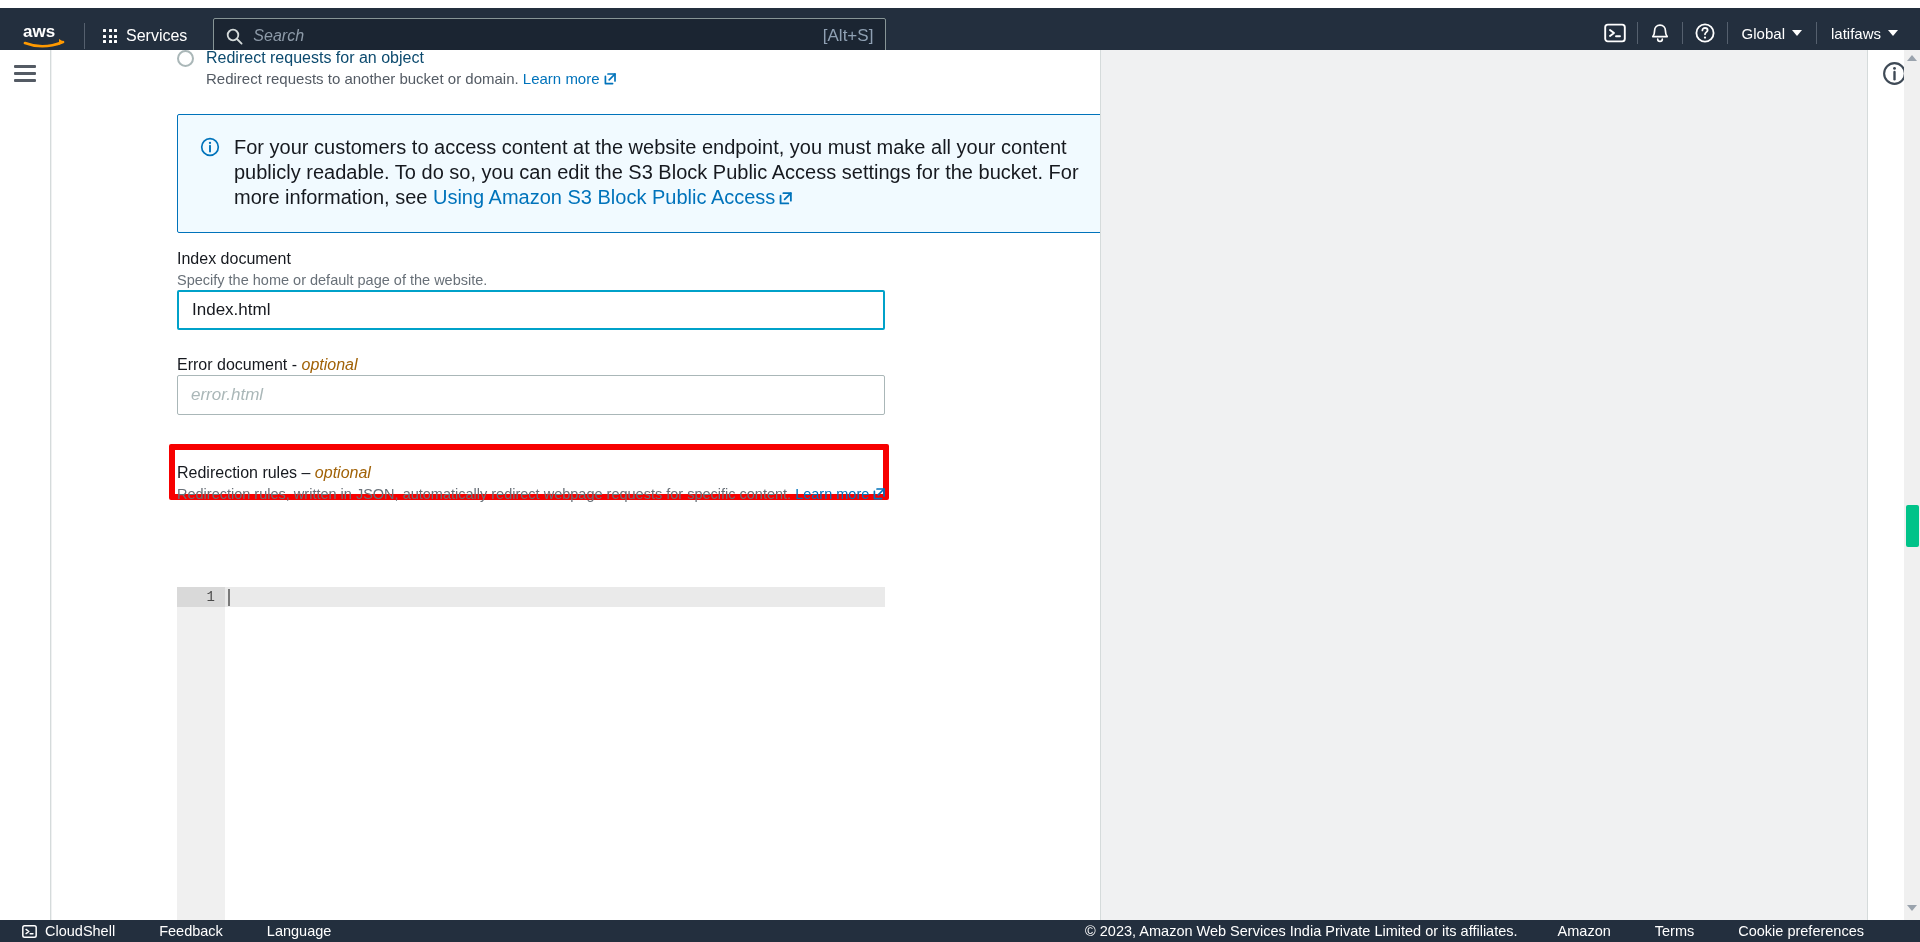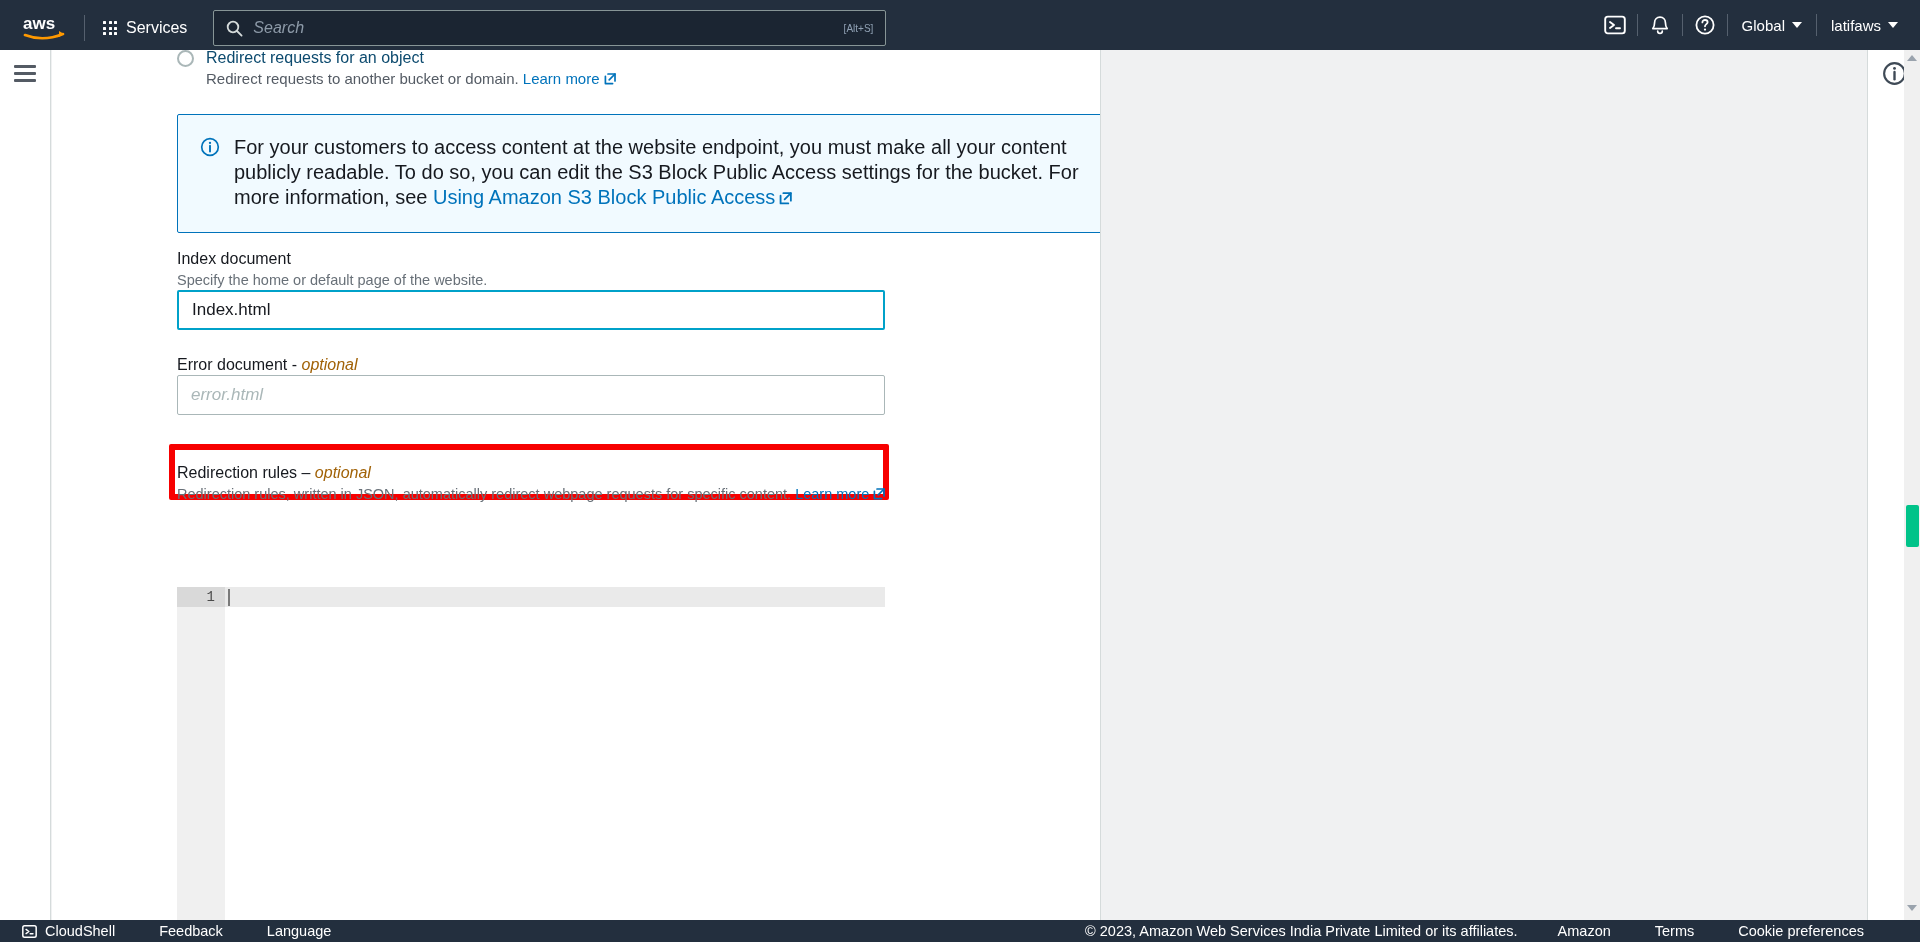--- a/index.html
+++ b/index.html
@@ -5,21 +5,21 @@
   * { box-sizing: border-box; margin: 0; padding: 0; }
   html, body {
     width: 1920px; height: 942px;
     font-family: "Liberation Sans", sans-serif;
     background: #ffffff;
     overflow: hidden;
   }
 
   
   .topnav {
-    position: absolute; top: 0; left: 0;
+    position: absolute; top: 8px; left: 0;
     width: 1920px; height: 56px;
     background: #232f3e;
     display: flex; align-items: center;
   }
   .aws-logo {
     width: 66px; height: 50px;
     display: flex; align-items: center; justify-content: center;
     margin-left: 12px;
   }
   .aws-logo svg { display: block; }
@@ -49,21 +49,21 @@
   }
   .search-wrap svg { flex: 0 0 auto; }
   .search-input {
     flex: 1; background: transparent; border: none; outline: none;
     color: #d5dbdb; font-size: 16px; font-style: italic;
     font-family: "Liberation Sans", sans-serif;
     margin-left: 10px;
   }
   .search-input::placeholder { color: #8d9aa8; font-style: italic; opacity: 1; }
   .search-kbd {
-    color: #8fa0b3; font-size: 10px; font-style: normal;
+    color: #8fa0b3; font-size: 17px; font-style: normal;
     margin-left: 8px; white-space: nowrap;
   }
   .nav-right {
     position: absolute; right: 0; top: 0; height: 50px;
     display: flex; align-items: center; padding-right: 8px;
   }
   .nav-icon-btn {
     width: 44px; height: 50px; display: flex;
     align-items: center; justify-content: center; cursor: pointer;
   }

